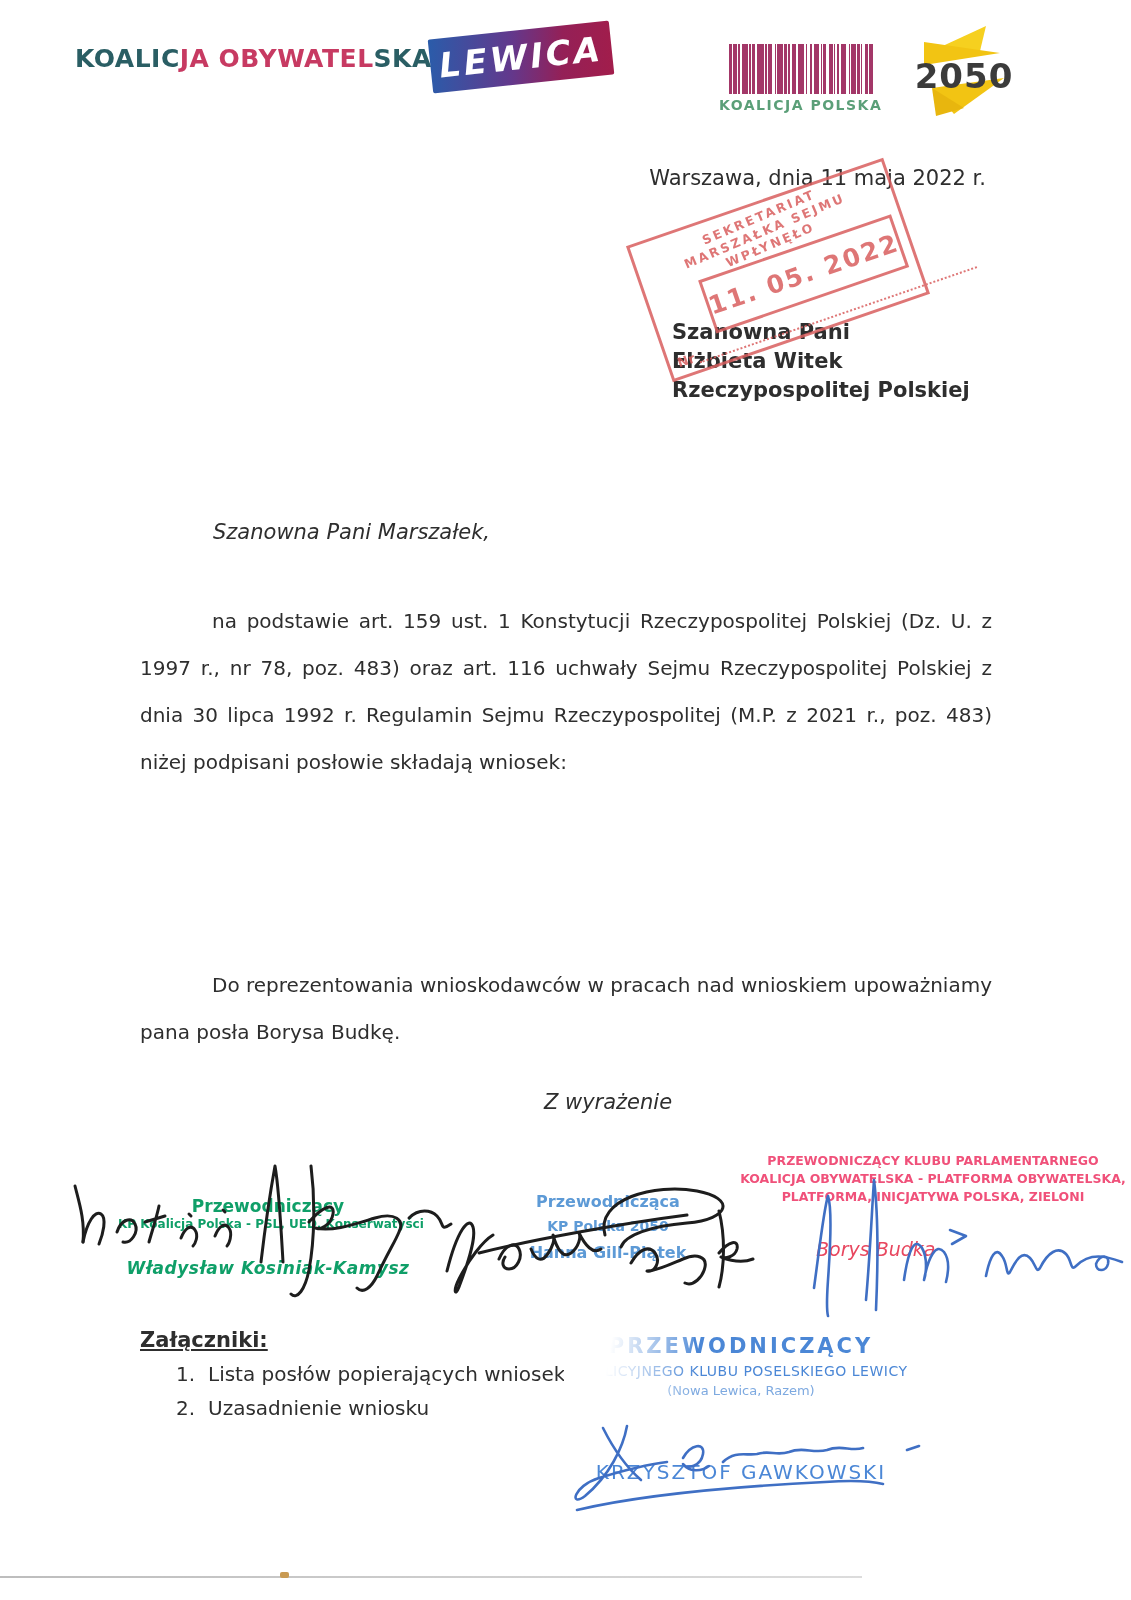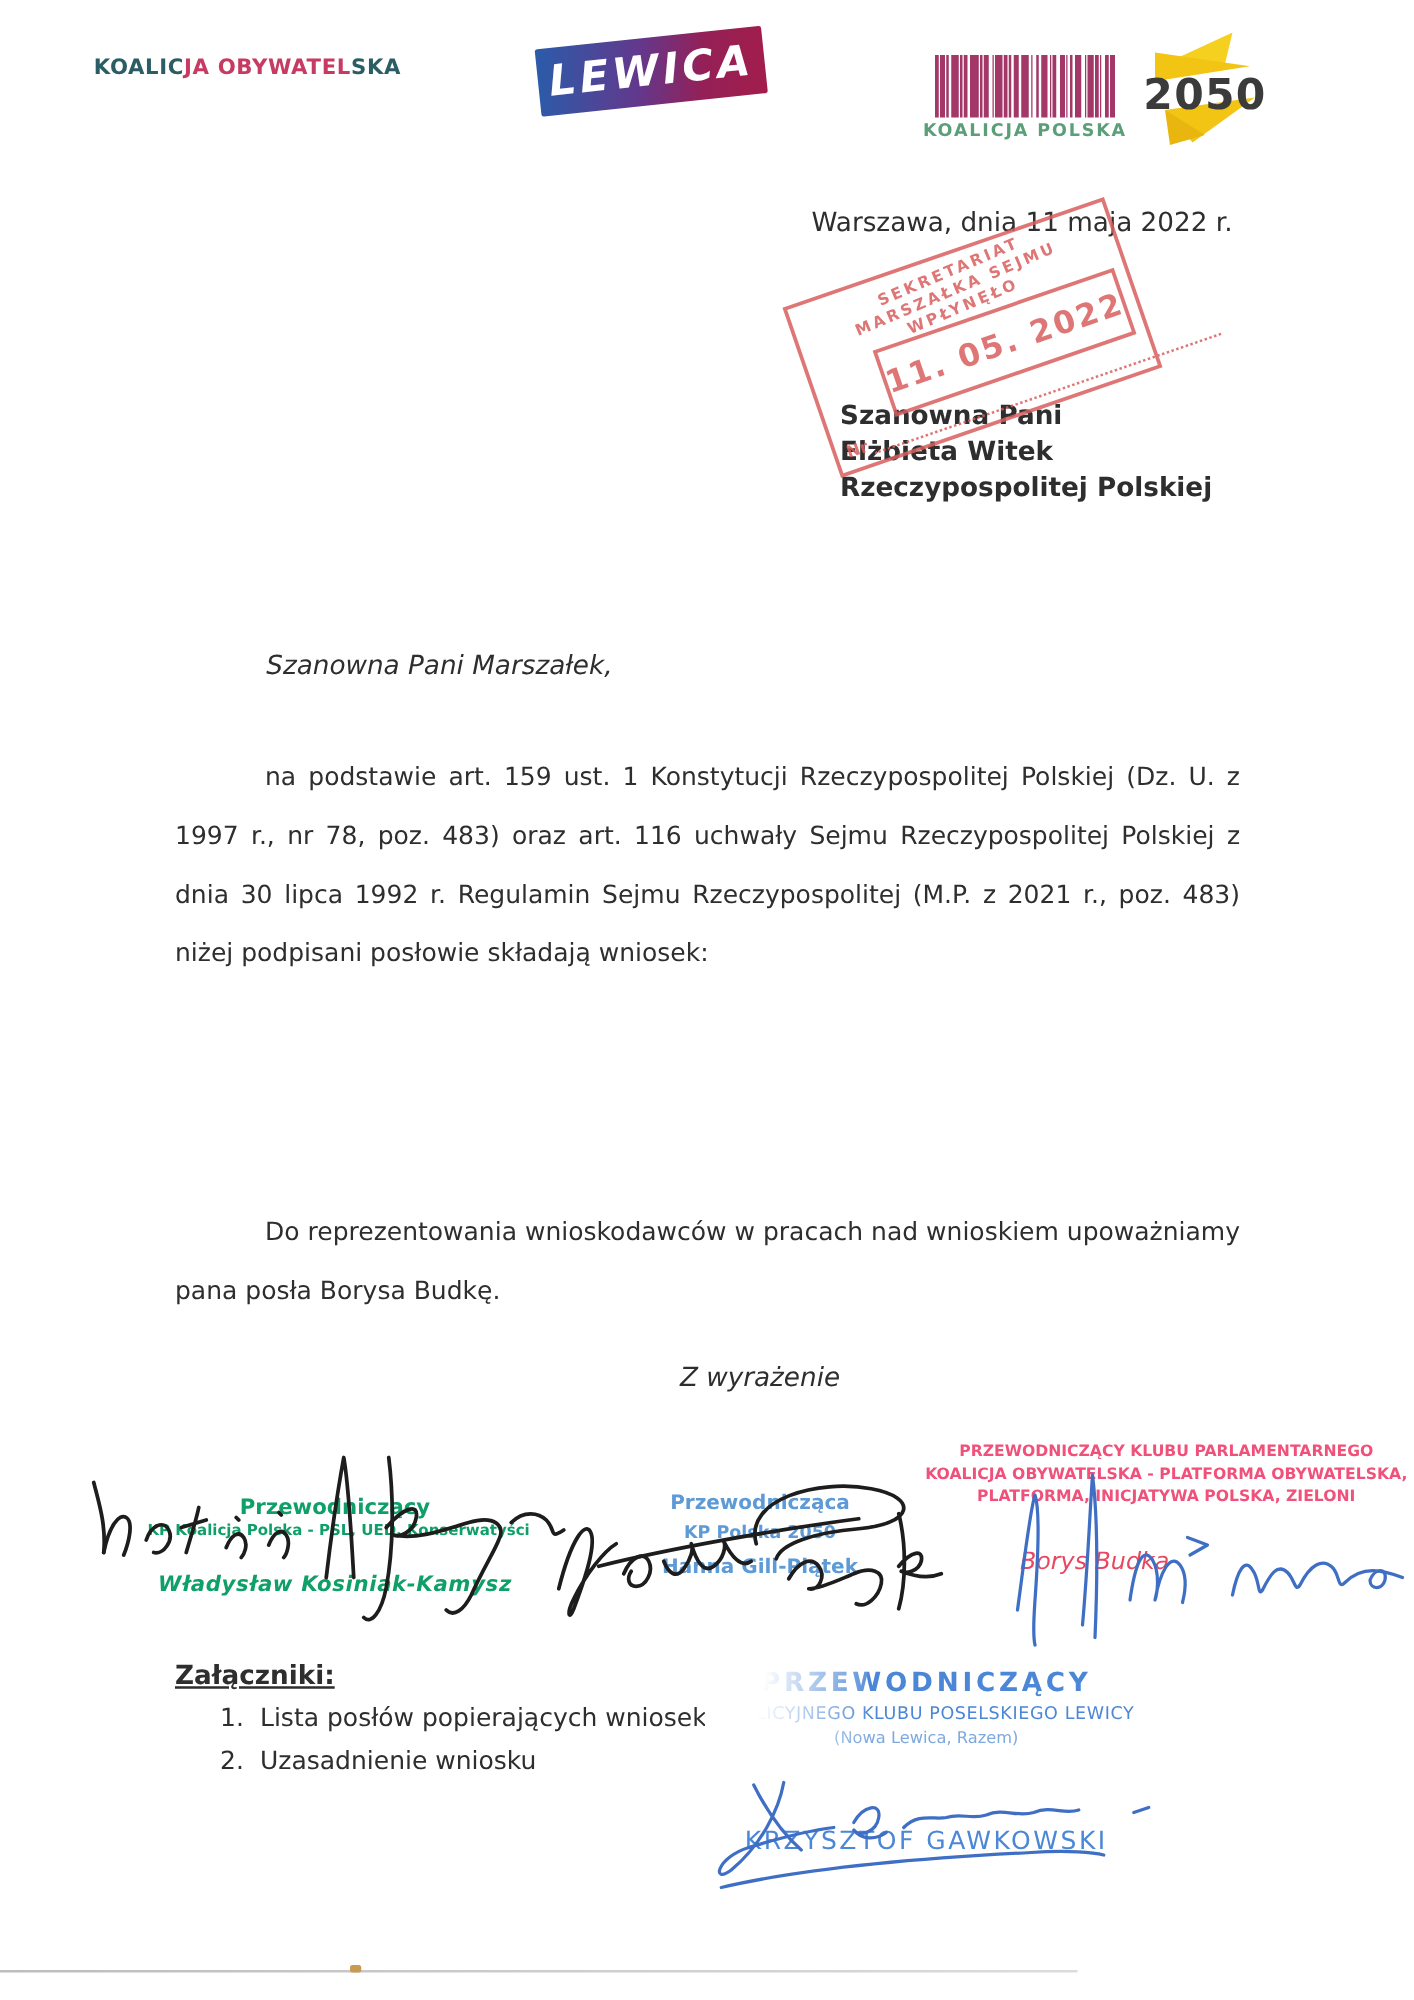--- a/index.html
+++ b/index.html
@@ -3,32 +3,32 @@
 <meta charset="utf-8">
 <style>
   html,body{margin:0;padding:0;background:#ffffff;}
   .page{
     position:relative;width:1131px;height:1600px;background:#fff;overflow:hidden;
     font-family:"DejaVu Sans","Liberation Sans",sans-serif;color:var(--text,#2e2e2e);
   }
   .abs{position:absolute;}
 
   
-  .ko-logo{left:75px;top:44px;font-size:17px;font-weight:bold;letter-spacing:.5px;white-space:nowrap;}
+  .ko-logo{left:75px;top:44px;font-size:25px;font-weight:bold;letter-spacing:.5px;white-space:nowrap;}
   .ko-teal{color:var(--ko-teal,#2a5e64);}
   .ko-pink{color:var(--ko-crimson,#c73a62);}
 
   .lewica-logo{
     left:430px;top:30px;width:182px;height:54px;
     background:linear-gradient(97deg,var(--lewica-blue,#2a5caa) 0%,#63388c 45%,#942057 72%,var(--lewica-crimson,#a21d4b) 100%);
     transform:rotate(-6deg);color:#fff;font-size:34px;font-weight:bold;font-style:italic;
     display:flex;align-items:center;justify-content:center;letter-spacing:3px;border-radius:2px;
   }
 
-  .barcode-block{left:738px;top:44px;width:164px;text-align:center;}
+  .barcode-block{left:719px;top:44px;width:164px;}
   .barcode{display:flex;height:50px;justify-content:center;}
   .barcode span{display:block;height:100%;}
   .barcode-caption{margin-top:3px;color:var(--kp-green,#5b9f78);font-size:14px;font-weight:bold;letter-spacing:1.5px;white-space:nowrap;}
 
   .logo-2050{left:912px;top:20px;width:104px;height:100px;}
   .logo-2050 svg{position:absolute;left:0;top:0;}
   .logo-2050 .y2050-text{
     position:absolute;left:0;top:36px;width:100%;text-align:center;
     font-size:34px;font-weight:bold;color:#3b3b3b;letter-spacing:1px;
   }

